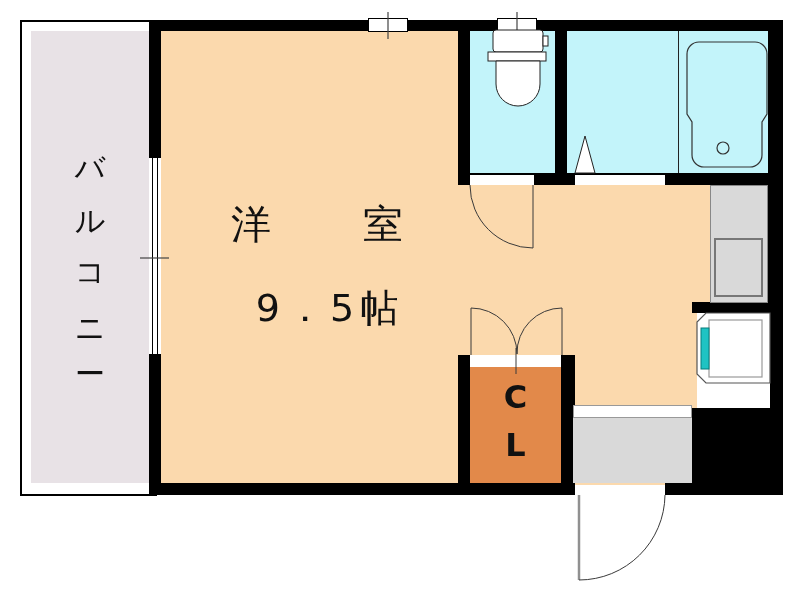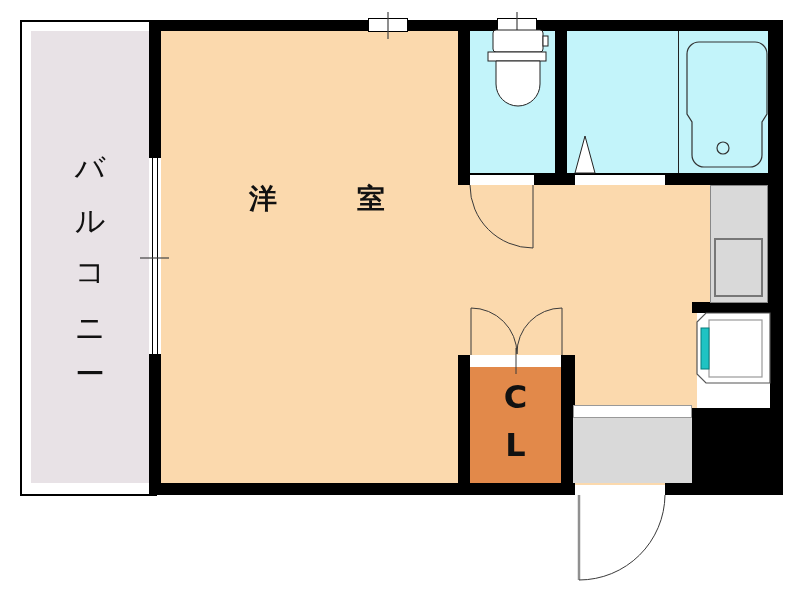--- a/index.html
+++ b/index.html
@@ -32,21 +32,21 @@
   .balcony-window .pane{position:absolute;top:0;width:1px;height:100%;background:#000;}
   .top-window{top:18px;width:40px;height:14px;background:#fff;border:1px solid #000;box-sizing:border-box;}
   .counter{left:710px;top:185px;width:58px;height:118px;background:var(--counter);border:1px solid #888;box-sizing:border-box;}
   .stove{left:714px;top:238px;width:49px;height:59px;background:var(--counter);border:2px solid #777;box-sizing:border-box;}
   .entrance-step{left:573px;top:405px;width:119px;height:13px;background:#fff;border:1px solid #999;box-sizing:border-box;}
   .entrance-floor{left:573px;top:418px;width:119px;height:65px;background:var(--entrance-floor);}
   .closet-floor{left:470px;top:367px;width:91px;height:116px;background:var(--closet-floor);
     display:flex;flex-direction:column;align-items:center;gap:16px;padding-top:14px;box-sizing:border-box;}
   .closet-letter{font-size:32px;font-weight:600;color:#111;line-height:1;}
   .room-text{left:170px;width:320px;text-align:center;color:#111;}
-  .room-name{top:180px;font-size:28px;letter-spacing:26px;margin-right:-26px;font-weight:bold;}
+  .room-name{top:197px;font-size:40px;letter-spacing:26px;margin-right:-26px;}
   .room-size{top:283px;font-size:38px;letter-spacing:6px;margin-right:-6px;}
   svg.overlay{position:absolute;left:0;top:0;pointer-events:none;}
 </style>
 </head>
 <body>
 
 <div class="plan">
 
   <div class="abs balcony-outline"></div>
   <div class="abs balcony-floor">
@@ -88,20 +88,21 @@
   <div class="wall" style="left:692px;top:408px;width:91px;height:87px;"></div>
   <div class="abs entrance-step"></div>
   <div class="abs entrance-floor"></div>
 
   <div class="abs closet-floor">
     <span class="closet-letter">C</span>
     <span class="closet-letter">L</span>
   </div>
 
   <div class="abs room-text room-name">洋　室</div>
+  <div class="abs room-text room-size">9．5帖</div>
 
   <svg class="overlay" width="800" height="592" viewBox="0 0 800 592">
 
     <g stroke="#444" stroke-width="1.2">
       <path d="M388,12 V39"></path>
       <path d="M517,12 V39"></path>
       <path d="M140,258 H169"></path>
     </g>
 
     <g fill="#ffffff" stroke="#222" stroke-width="1">

